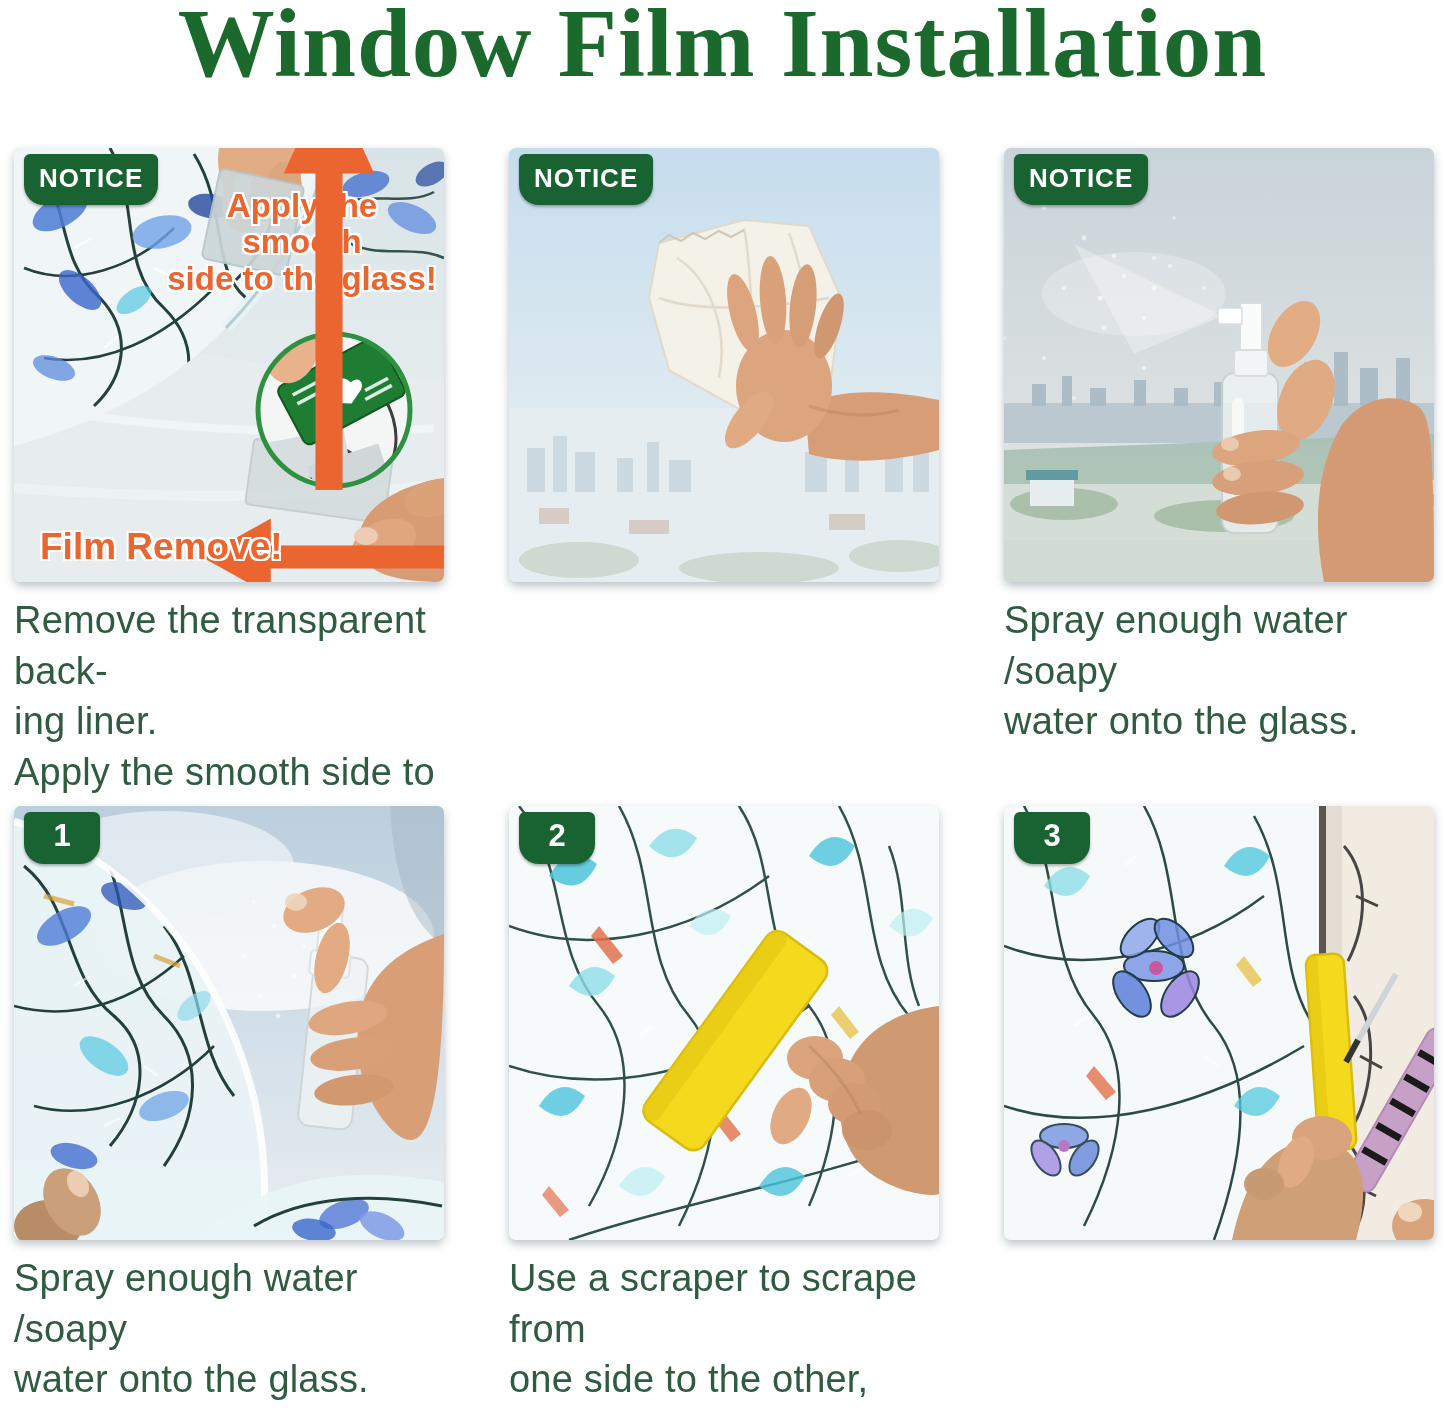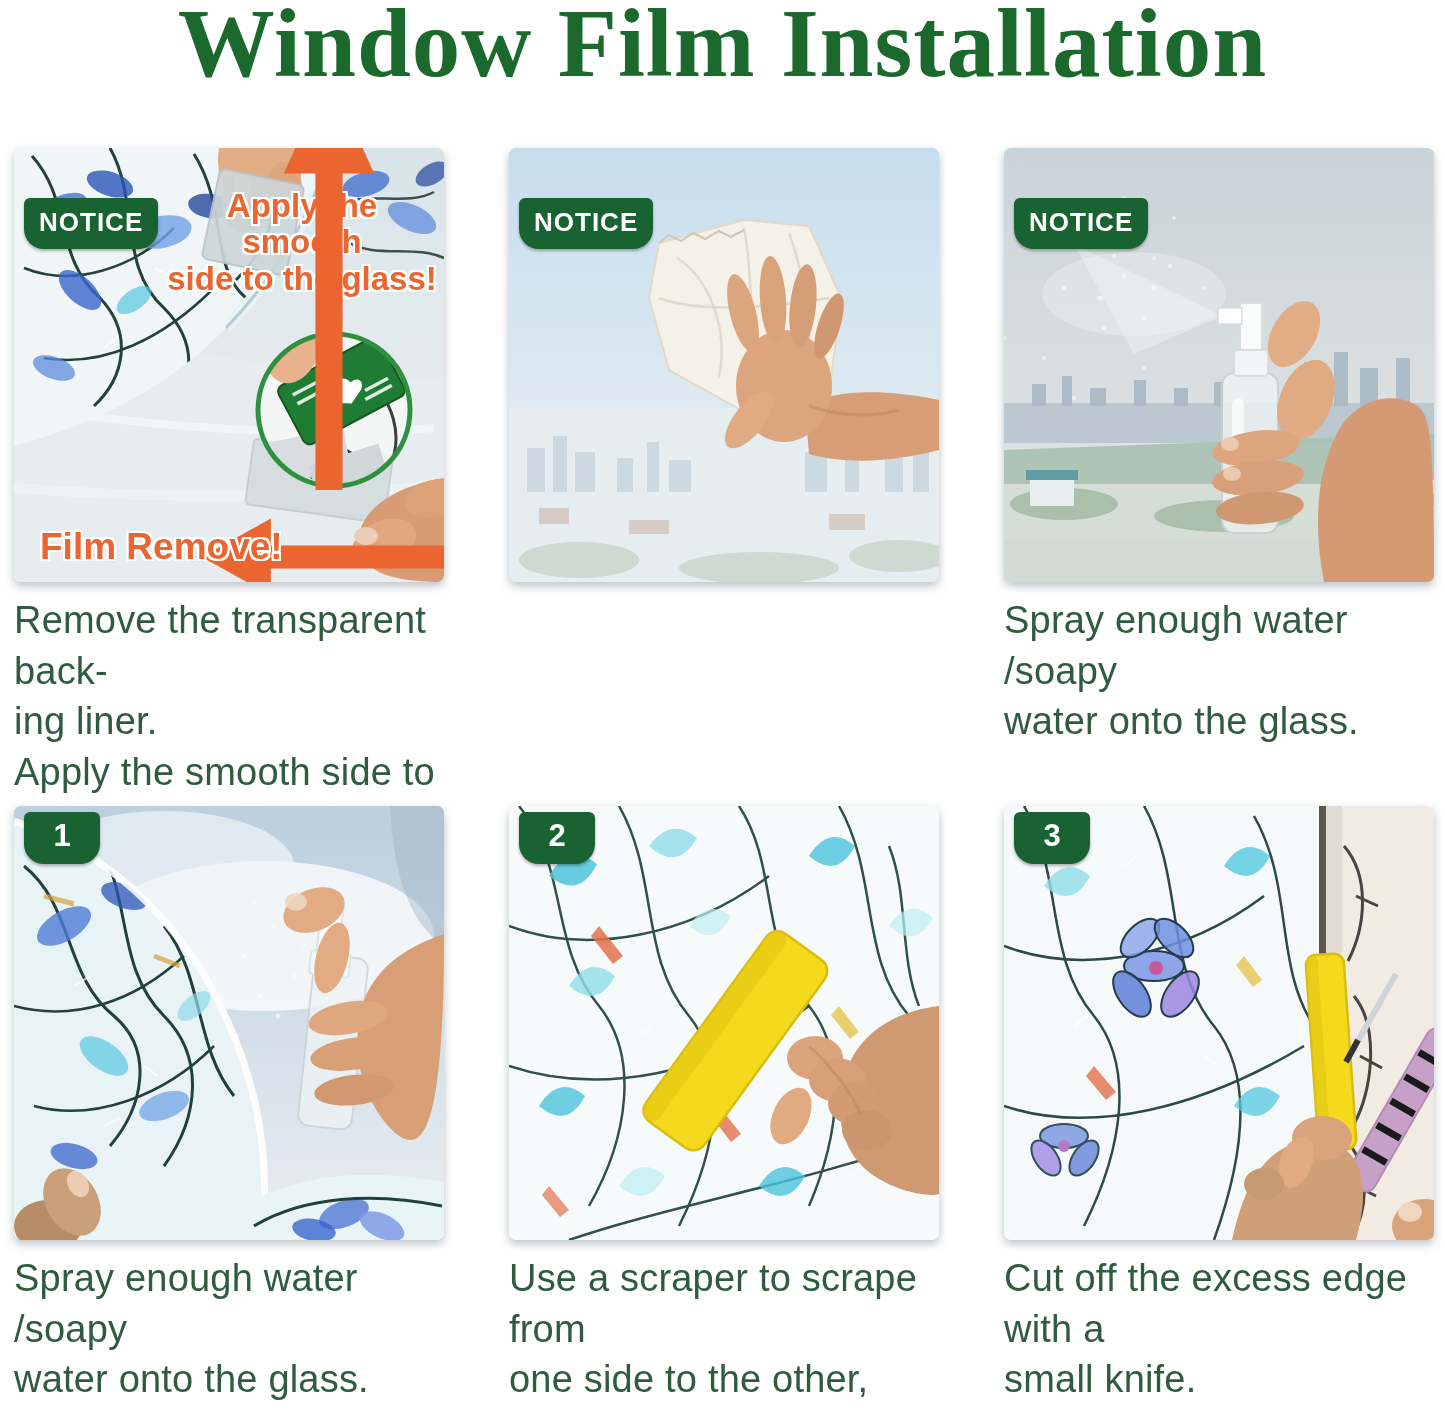--- a/index.html
+++ b/index.html
@@ -19,21 +19,21 @@
   .photo{
     position:relative;width:430px;height:434px;border-radius:7px;overflow:hidden;
     background:#dfe8ec;box-shadow:0 4px 10px rgba(60,80,90,.35);
   }
   .photo svg{display:block;width:100%;height:100%;}
   .badge{
     position:absolute;top:6px;left:10px;background:#186331;color:#ffffff;
     font-weight:bold;border-radius:6px 6px 20px 20px;
     box-shadow:0 2px 3px rgba(0,0,0,.3);
   }
-  .badge.notice{font-size:26px;letter-spacing:1px;padding:9px 15px 11px;margin-top:44px;}
+  .badge.notice{font-size:26px;letter-spacing:1px;padding:9px 15px 11px;}
   .badge.num{font-size:31px;width:76px;text-align:center;padding:6px 0 10px;}
   .caption{
     margin-top:13px;font-size:38px;line-height:1.33;color:#2f5c40;
     letter-spacing:.2px;white-space:pre-line;
   }
   .annot{
     position:absolute;font-weight:bold;color:#ea6530;white-space:pre-line;
     text-shadow:-2px -2px 0 #fff,2px -2px 0 #fff,-2px 2px 0 #fff,2px 2px 0 #fff,
                  0 -2px 0 #fff,0 2px 0 #fff,-2px 0 0 #fff,2px 0 0 #fff;
   }
@@ -479,16 +479,14 @@
           <ellipse cx="292" cy="356" rx="16" ry="27" transform="rotate(22 292 356)" fill="#e0aa82"></ellipse>
           <ellipse cx="260" cy="378" rx="20" ry="16" fill="#c89a74"></ellipse>
         </g>
         <g>
           <ellipse cx="420" cy="420" rx="32" ry="27" fill="#d9a37b"></ellipse>
           <ellipse cx="406" cy="406" rx="12" ry="10" fill="#f0d6bd"></ellipse>
         </g>
       </svg>
       <div class="badge num">3</div>
     </div>
-    <div class="caption">Cut off the excess edge with a
-small knife.</div>
   </div>
 </div>
 
 </body></html>

